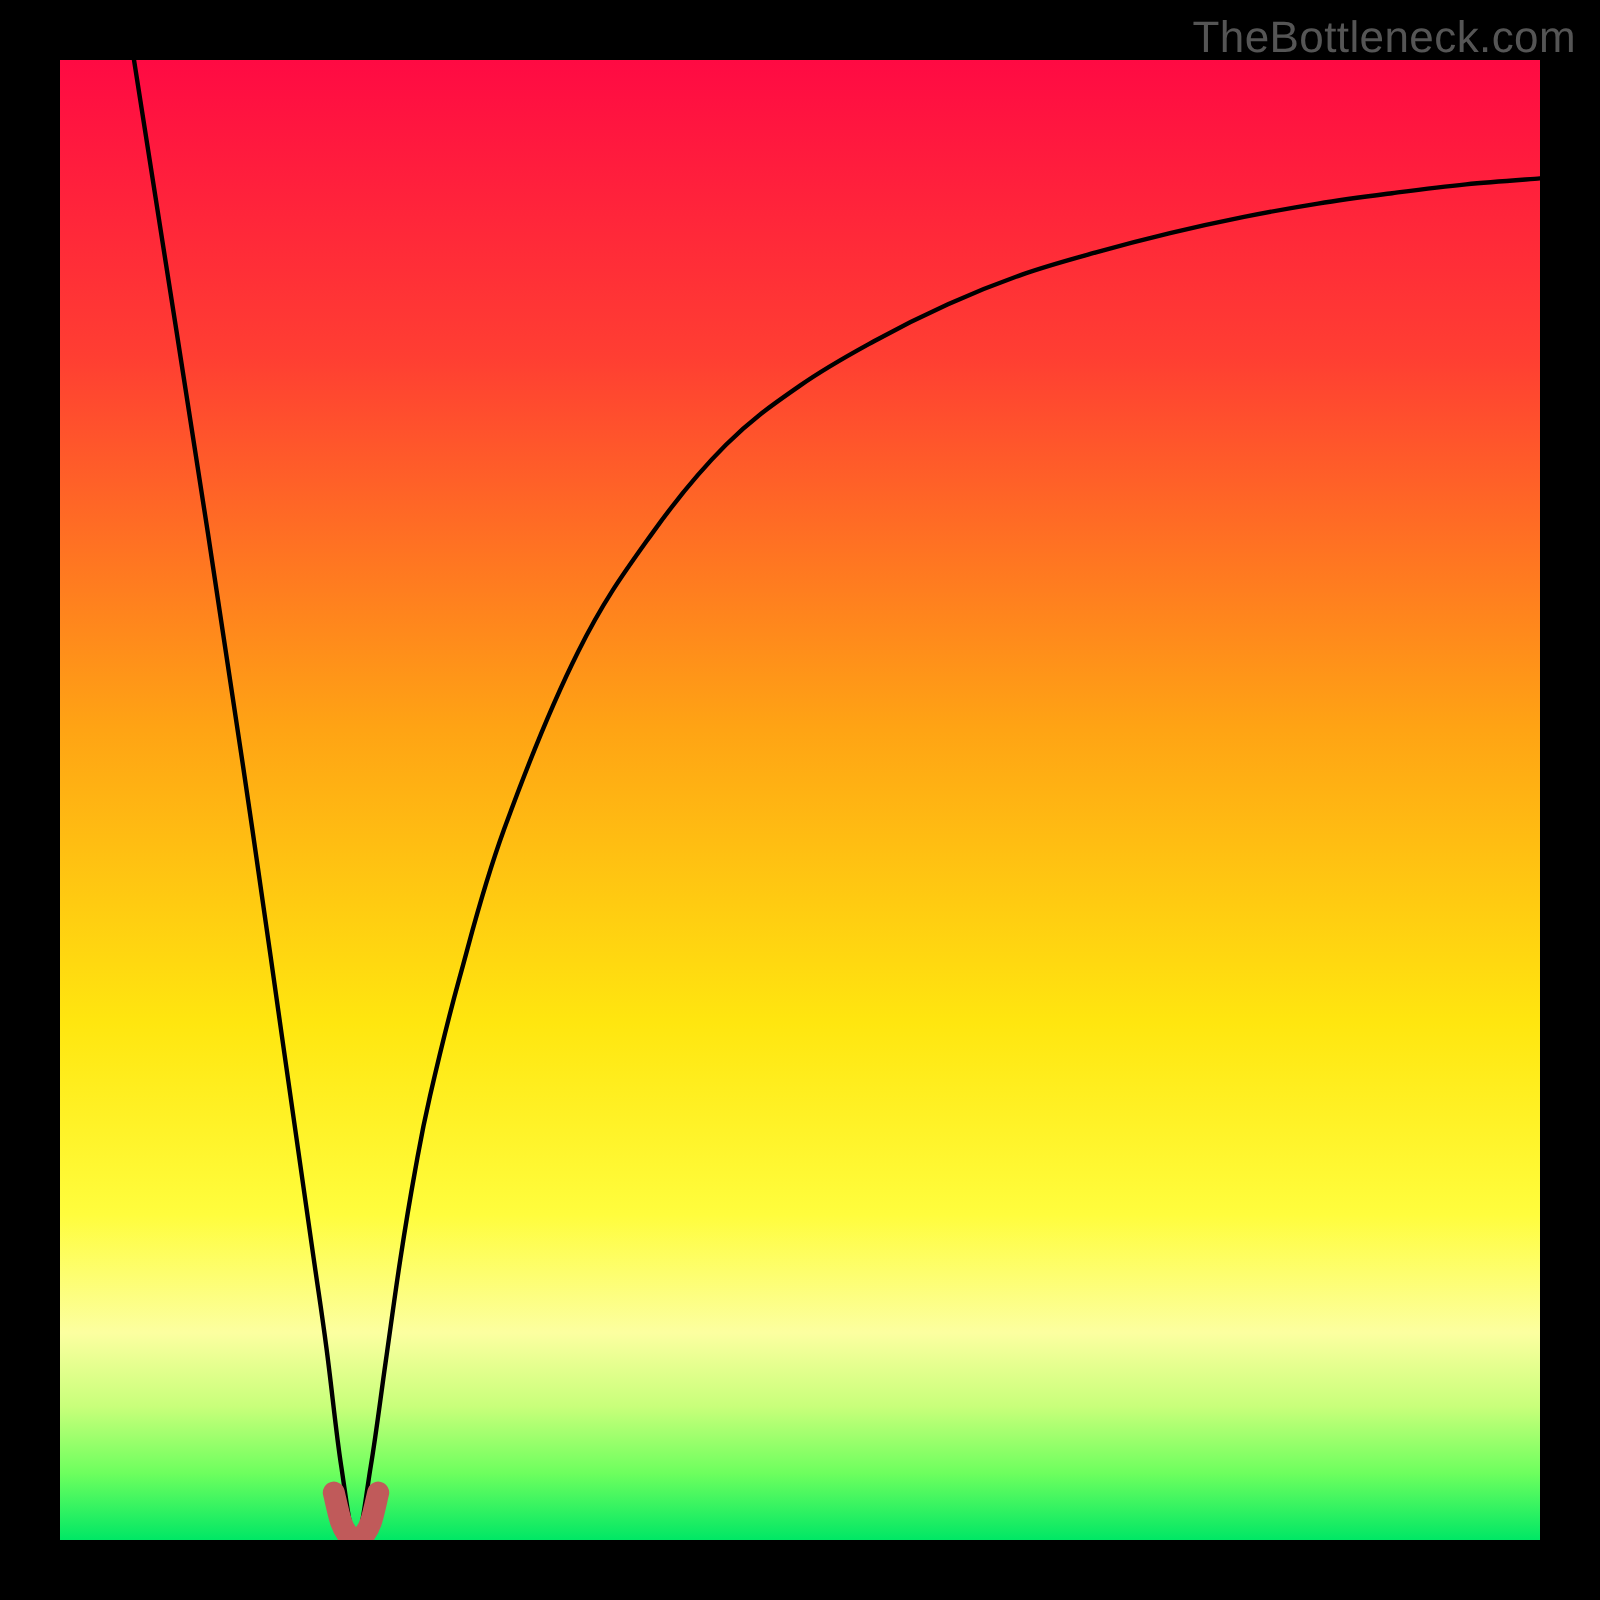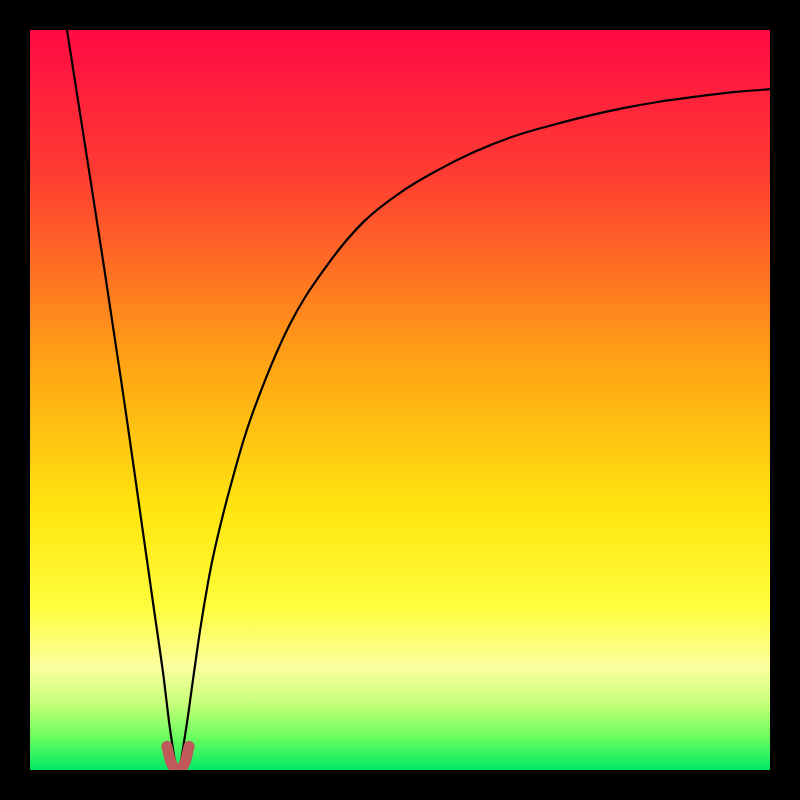--- a/index.html
+++ b/index.html
@@ -42,20 +42,21 @@
     inset: 0;
     width: 100%;
     height: 100%;
   }
 </style>
 </head>
 <body>
 
 <div class="frame">
 
+  <div class="watermark">TheBottleneck.com</div>
 
   <div class="plot-area">
     <svg class="gradient-bg" viewBox="0 0 740 740" preserveAspectRatio="none">
       <defs>
         <linearGradient id="bg-grad" x1="0" y1="0" x2="0" y2="1">
             <stop offset="0%" stop-color="#ff0a43"></stop>
             <stop offset="20%" stop-color="#ff3e32"></stop>
             <stop offset="45%" stop-color="#ffa314"></stop>
             <stop offset="65%" stop-color="#ffe60f"></stop>
             <stop offset="78%" stop-color="#fffd3d"></stop>

